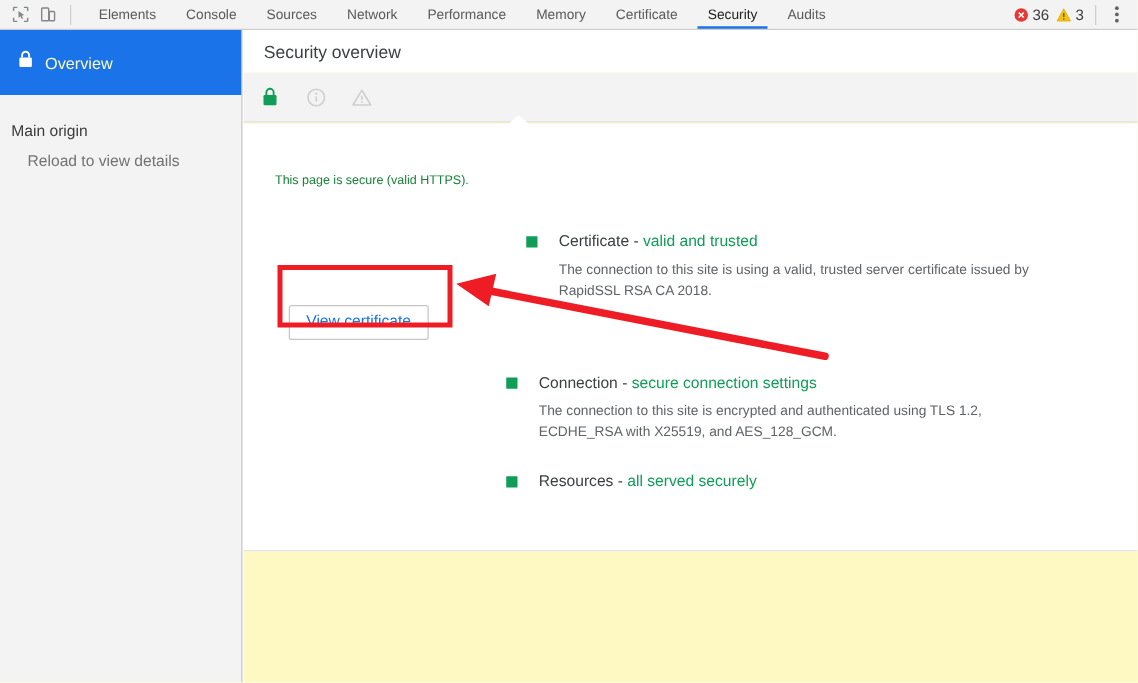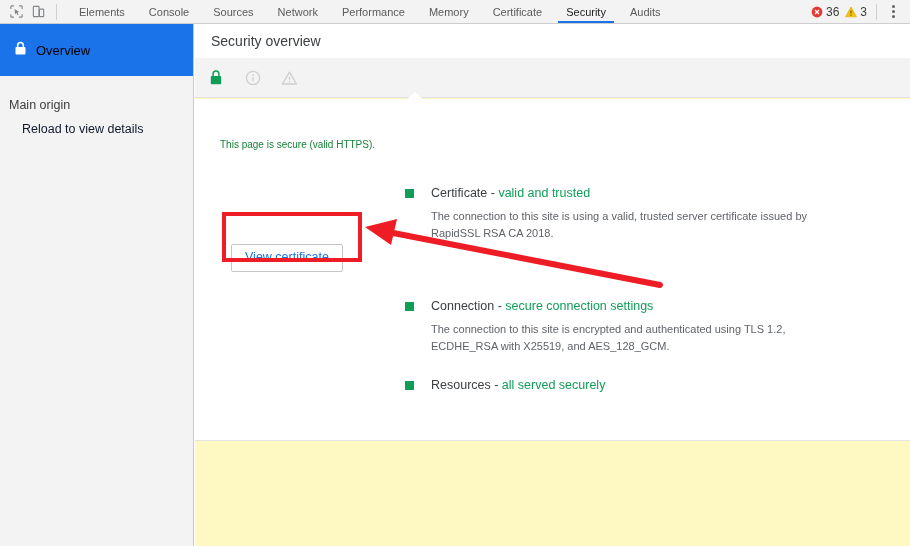--- a/index.html
+++ b/index.html
@@ -118,32 +118,32 @@
   }
   .side-item-overview {
     height: 52px;
     background: #1a73e8;
     display: flex;
     align-items: center;
     padding-left: 14px;
     box-sizing: border-box;
   }
   .side-item-overview .lbl {
-    color: #000000;
+    color: #fef9c3;
     font-size: 13px;
     margin-left: 9px;
   }
   .side-group-title {
     font-size: 12.5px;
     color: #3c3c3c;
     padding: 22px 0 0 9px;
   }
   .side-sub {
     font-size: 12.5px;
-    color: #0f172a;
+    color: #737373;
     padding: 10px 0 0 22px;
   }
 
   
   .main {
     position: absolute;
     left: 195px; top: 24px;
     width: 715px; height: 522px;
     background: #fef9c3;
   }
@@ -379,21 +379,21 @@
         </svg>
       </div>
     </div>
 
     <div class="notch"></div>
 
     <div class="content-card">
 
       <div class="headline">This page is secure (valid HTTPS).</div>
 
-      <div class="sec-block" style="left:198px; top:86px;">
+      <div class="sec-block" style="left:214px; top:86px;">
         <span class="sec-bullet" style="left:12px;"></span>
         <div class="sec-head" style="margin-left:38px;">
           <span>Certificate - </span><span class="link">valid and trusted</span>
         </div>
         <div class="sec-body" style="margin-left:38px;">The connection to this site is using a valid, trusted server certificate issued by RapidSSL RSA CA 2018.</div>
       </div>
 
       <button class="view-cert-btn" style="left:36px; top:145px;">View certificate</button>
 
       <div class="sec-block" style="left:198px; top:199px;">

